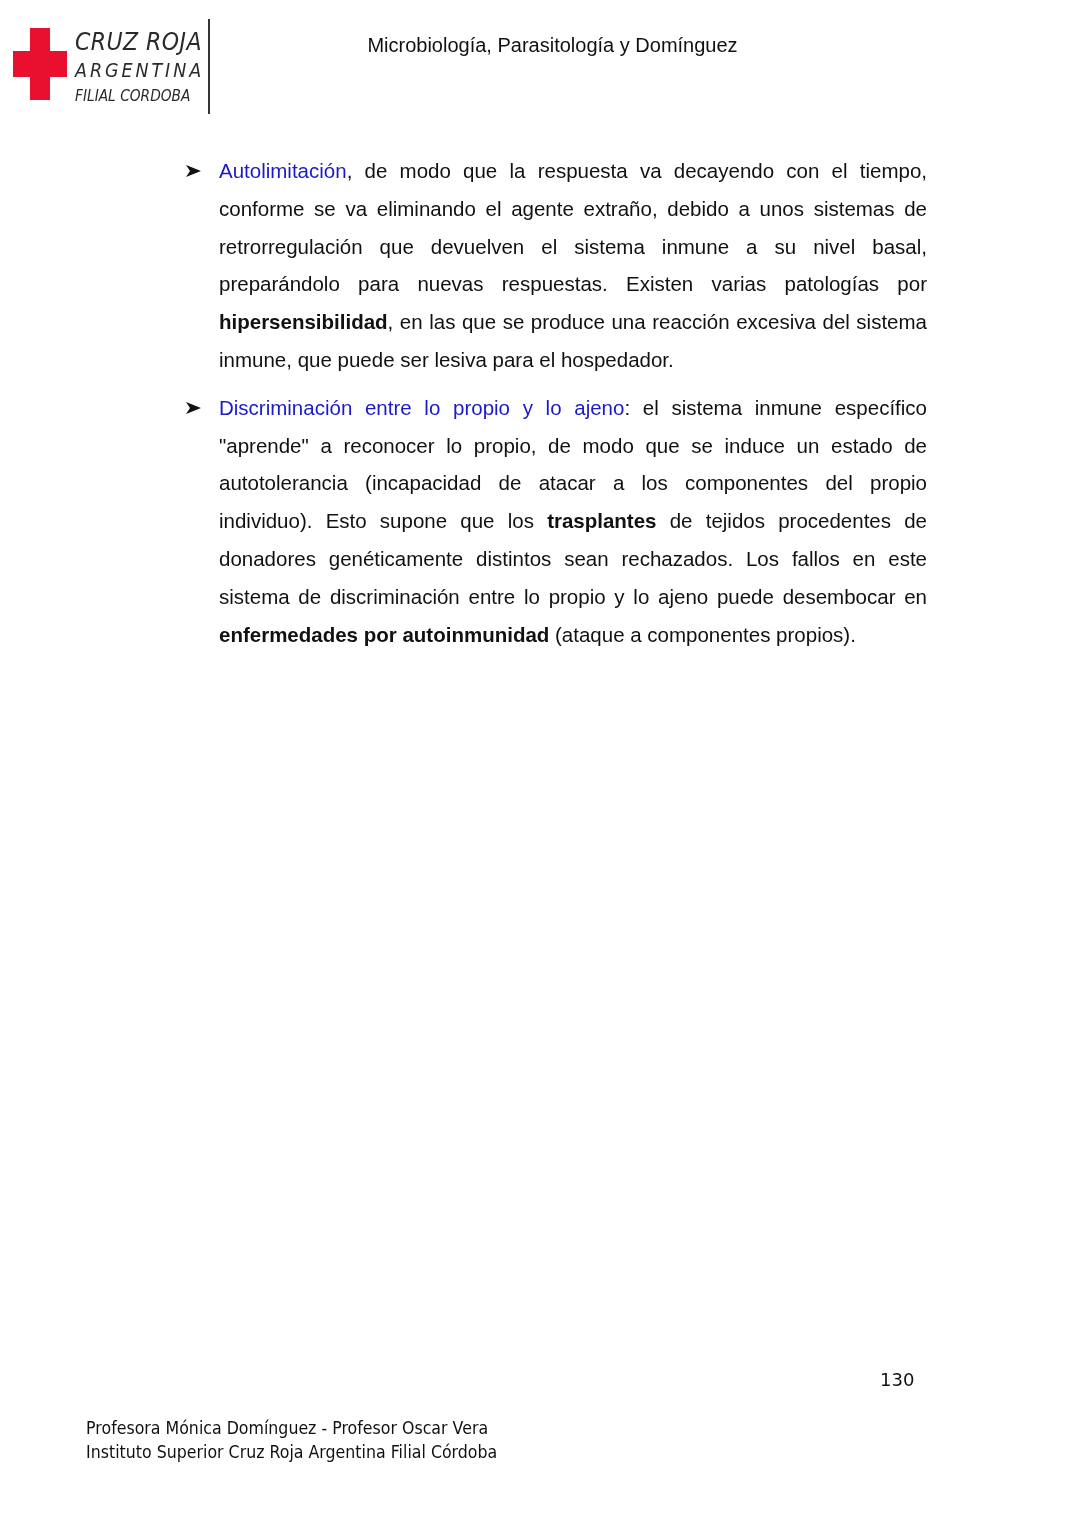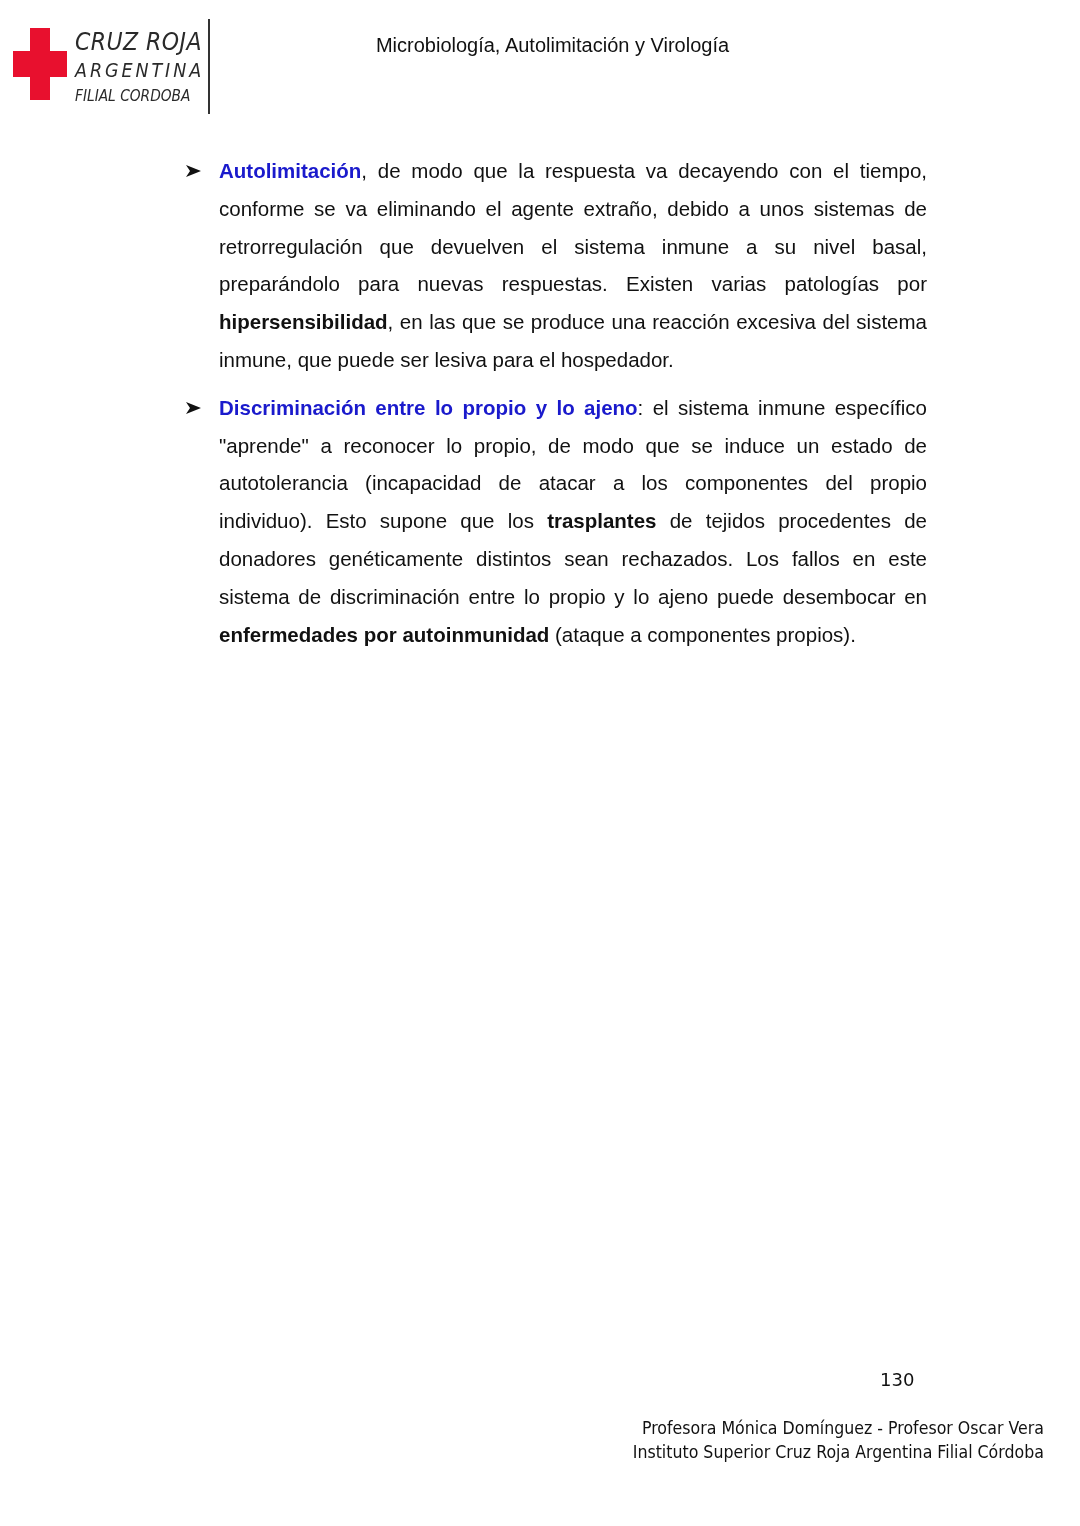--- a/index.html
+++ b/index.html
@@ -9,38 +9,38 @@
     .cross-h { position: absolute; left: 13px; top: 51px; width: 54px; height: 26px; background: #e8102e; }
     .logo-text { position: absolute; left: 75px; font-family: "DejaVu Sans", sans-serif; color: #2a2a2a; white-space: nowrap; }
     .logo-l1 { top: 27px; font-size: 25px; letter-spacing: 0.5px; font-weight: normal; transform: scaleX(0.88); transform-origin: left; }
     .logo-l2 { top: 59px; font-size: 19px; letter-spacing: 3.2px; transform: scaleX(0.92); transform-origin: left; }
     .logo-l3 { top: 86px; font-size: 16px; letter-spacing: 0px; transform: scaleX(0.86); transform-origin: left; }
     .divider { position: absolute; left: 208px; top: 19px; width: 2px; height: 95px; background: #333; }
     .header-title { position: absolute; left: 0; width: 1080px; top: 34px; text-align: center; font-size: 20px; color: #111; padding-left: 25px; box-sizing: border-box; }
     .content { position: absolute; left: 185px; top: 152px; width: 742px; }
     .bullet { position: relative; padding-left: 34px; font-size: 20.5px; line-height: 37.8px; text-align: justify; margin-bottom: 10px; }
     .bullet-icon { position: absolute; left: 0; top: 0; width: 20px; height: 37.8px; display: flex; align-items: center; }
-    .blue { color: #1a1acc; font-weight: bold; }
+    .blue { color: #1a1acc; font-weight: normal; }
     .bold { font-weight: bold; }
     .page-number { position: absolute; left: 880px; top: 1369px; width: 46px; font-size: 18px; font-family: "DejaVu Sans", sans-serif; color: #111; }
-    .footer { position: absolute; left: 0; width: 1080px; top: 1416px; text-align: right; font-family: "DejaVu Sans", sans-serif; font-size: 17px; line-height: 24px; color: #111; padding-left: 50px; box-sizing: border-box; }
+    .footer { position: absolute; left: 0; width: 1080px; top: 1416px; text-align: left; font-family: "DejaVu Sans", sans-serif; font-size: 17px; line-height: 24px; color: #111; padding-left: 50px; box-sizing: border-box; }
     .footer div { transform: scaleX(0.93); }
   </style>
 </head>
 <body>
 
 <div class="logo">
   <div class="cross-v"></div>
   <div class="cross-h"></div>
   <div class="logo-text logo-l1">CRUZ ROJA</div>
   <div class="logo-text logo-l2">ARGENTINA</div>
   <div class="logo-text logo-l3">FILIAL CORDOBA</div>
 </div>
 <div class="divider"></div>
-<div class="header-title">Microbiología, Autolimitación y Virología</div>
+<div class="header-title">Microbiología, Parasitología y Domínguez</div>
 
 <div class="content">
   <div class="bullet">
     <span class="bullet-icon">
       <svg width="17" height="14" viewBox="0 0 17 14">
           <path d="M1 1 L16 7 L1 13 L5 7 Z" fill="#111"></path>
         </svg>
     </span>
     <span class="blue">Autolimitación</span><span>, de modo que la respuesta va decayendo con el tiempo, conforme se va eliminando el agente extraño, debido a unos sistemas de retrorregulación que devuelven el sistema inmune a su nivel basal, preparándolo para nuevas respuestas. Existen varias patologías por </span><span class="bold">hipersensibilidad</span><span>, en las que se produce una reacción excesiva del sistema inmune, que puede ser lesiva para el hospedador.</span>
   </div>

